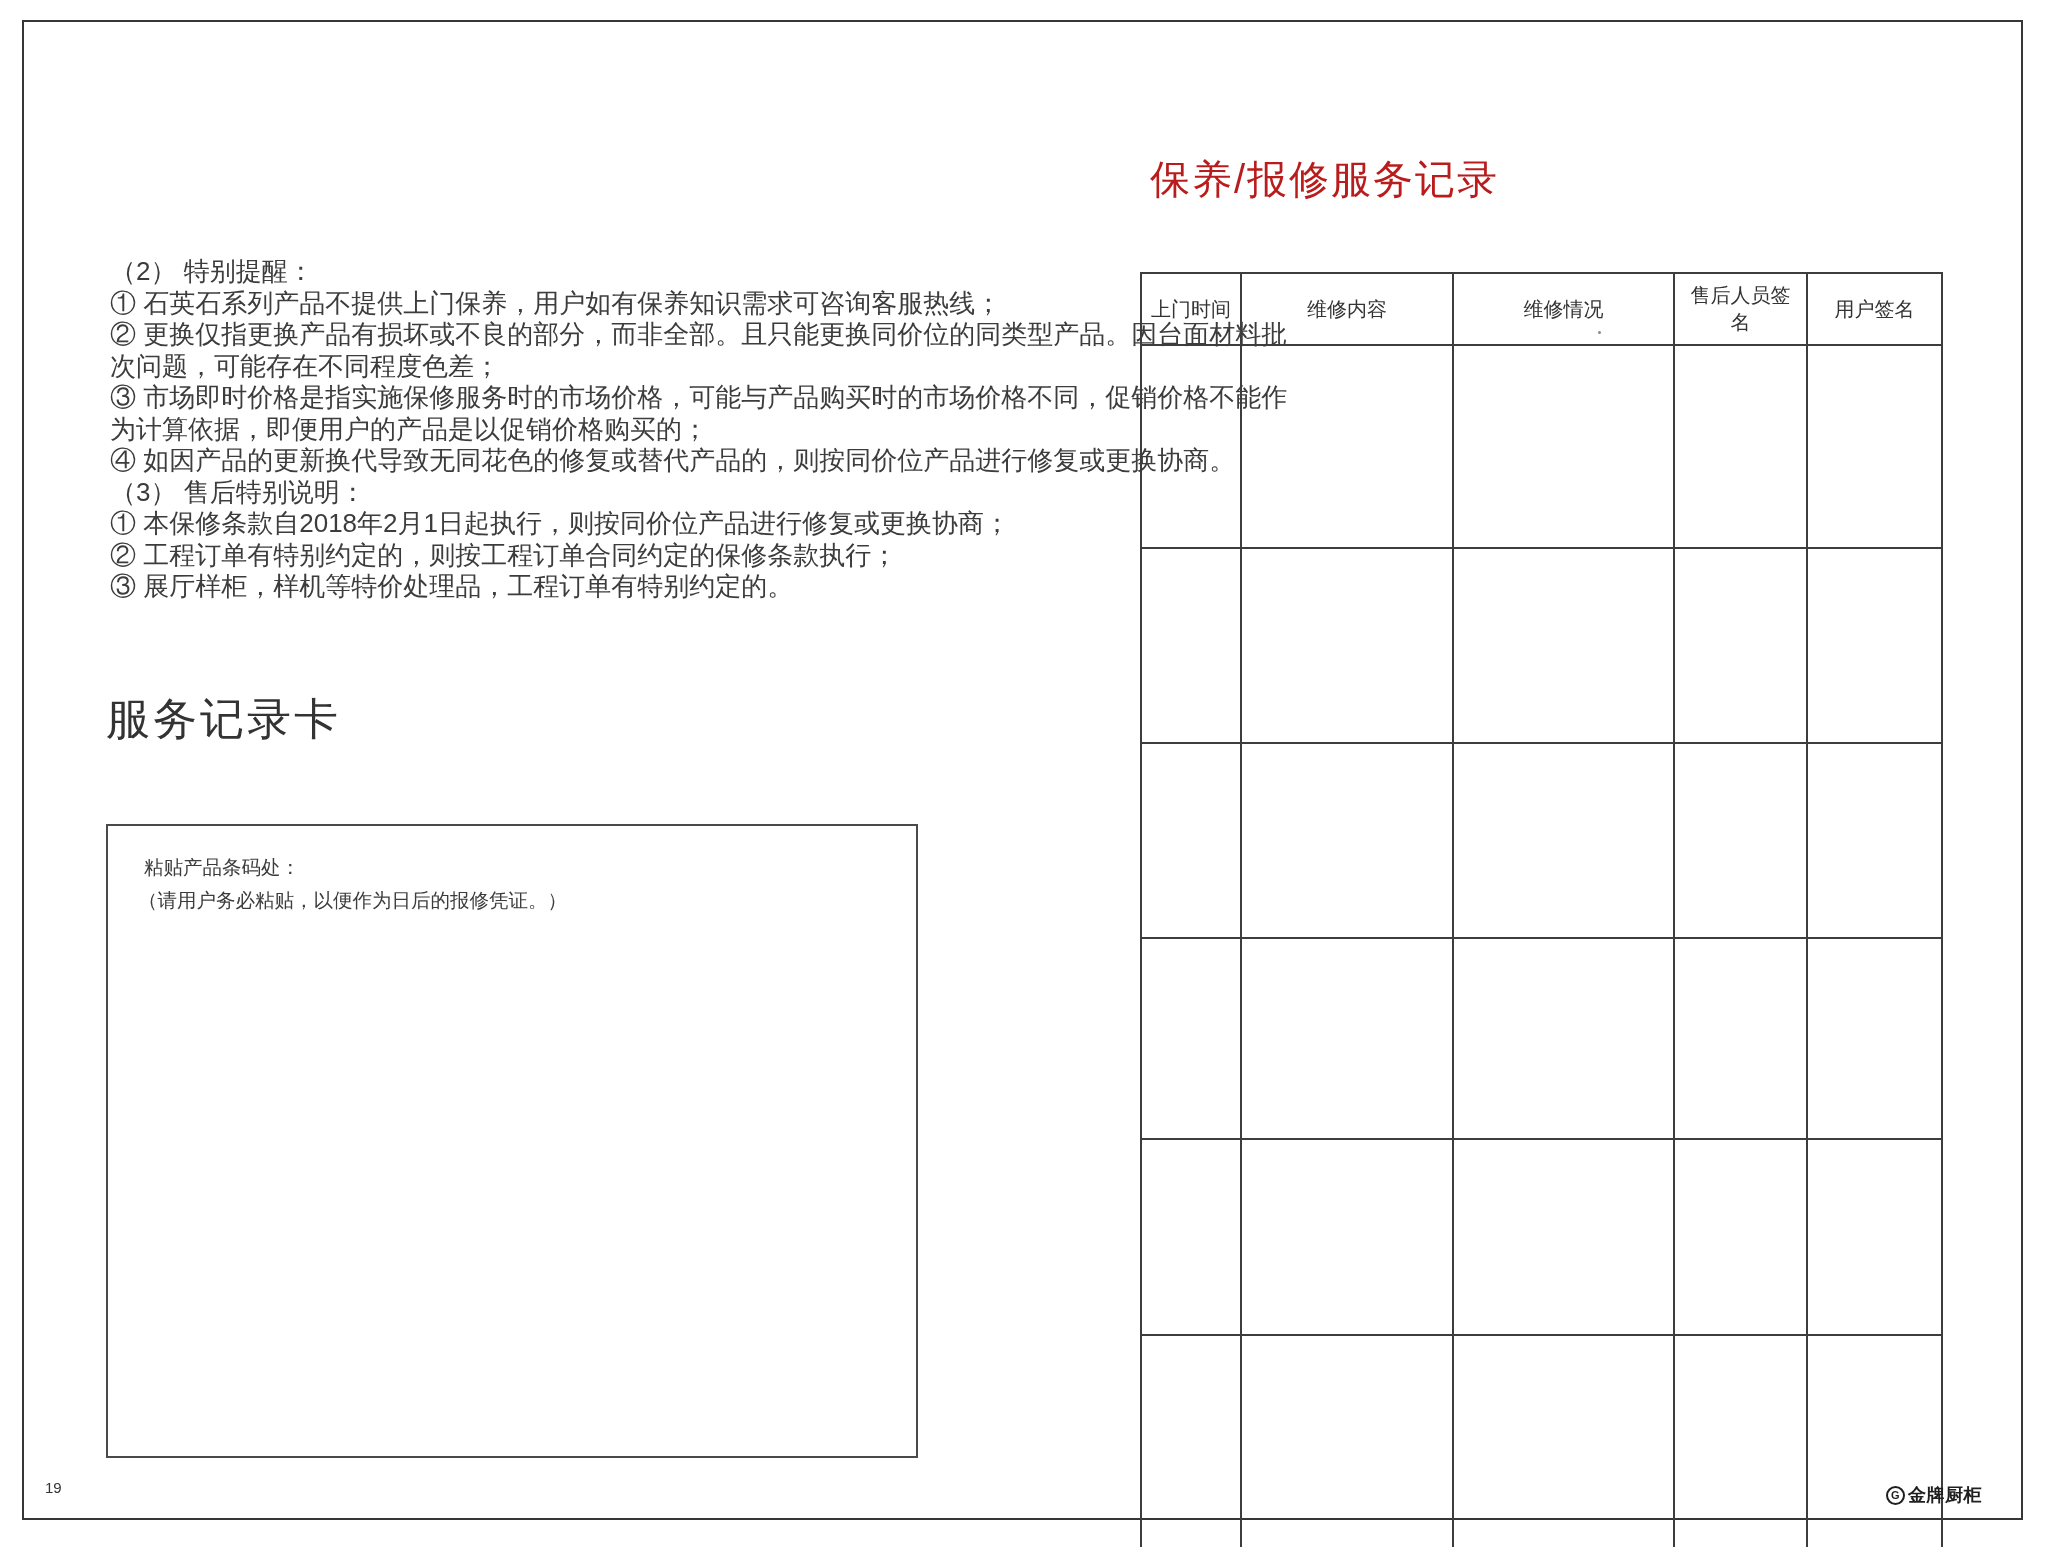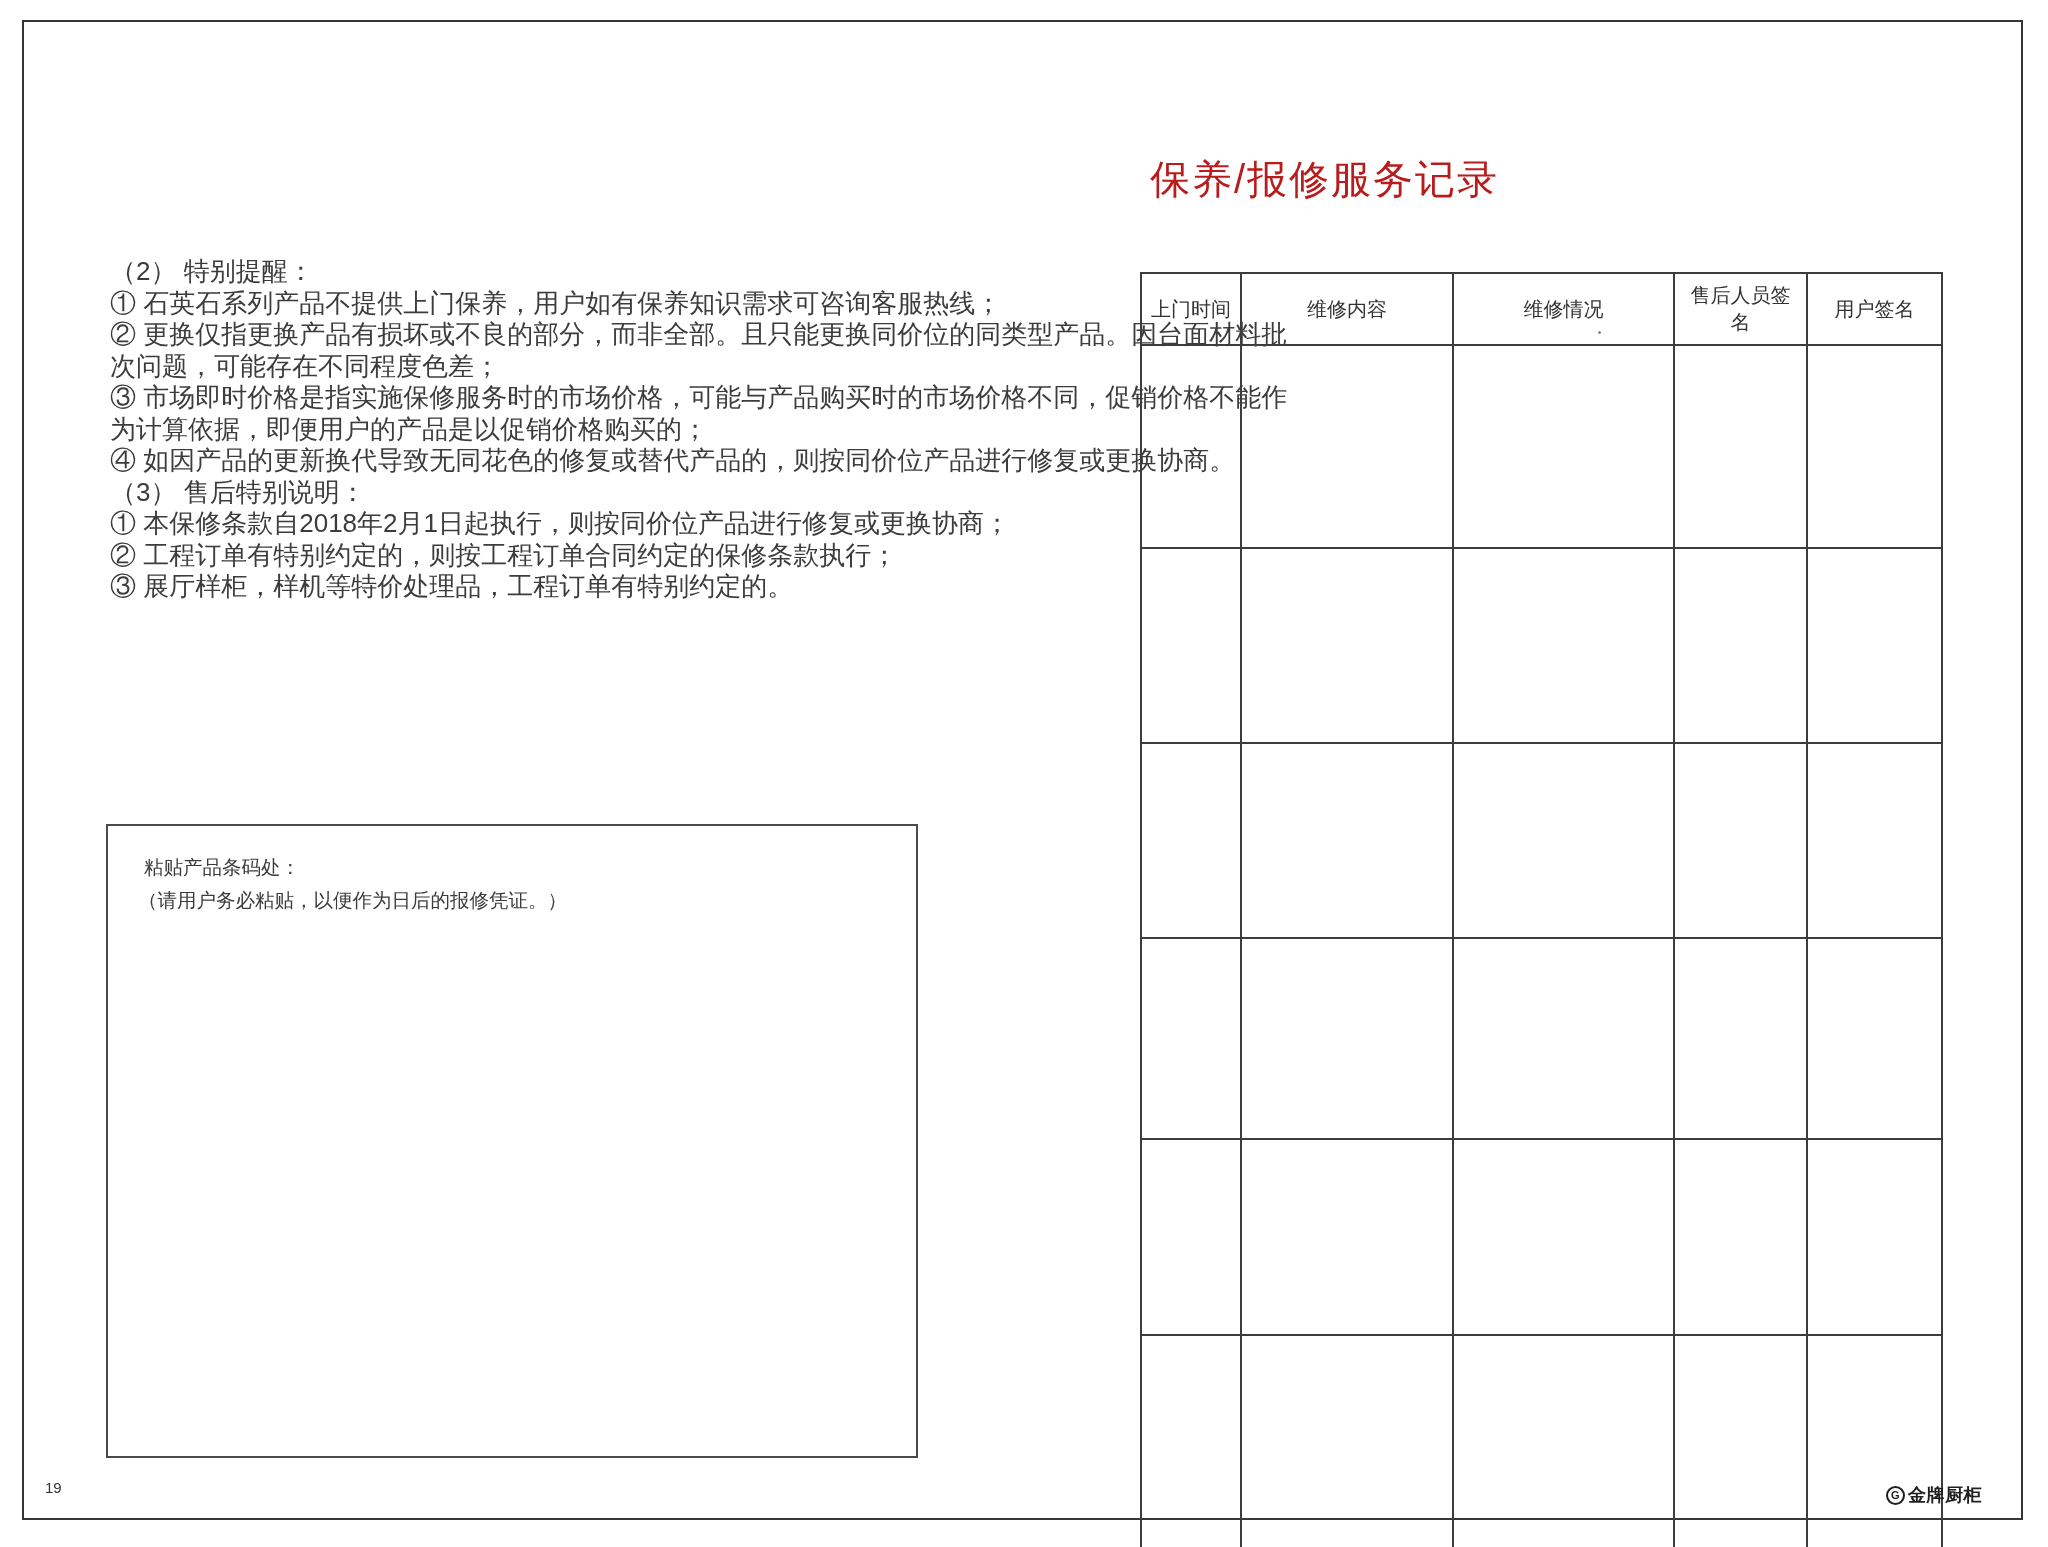--- a/index.html
+++ b/index.html
@@ -142,20 +142,21 @@
       <div>次问题，可能存在不同程度色差；</div>
       <div>③ 市场即时价格是指实施保修服务时的市场价格，可能与产品购买时的市场价格不同，促销价格不能作</div>
       <div>为计算依据，即便用户的产品是以促销价格购买的；</div>
       <div>④ 如因产品的更新换代导致无同花色的修复或替代产品的，则按同价位产品进行修复或更换协商。</div>
       <div>（3） 售后特别说明：</div>
       <div>① 本保修条款自2018年2月1日起执行，则按同价位产品进行修复或更换协商；</div>
       <div>② 工程订单有特别约定的，则按工程订单合同约定的保修条款执行；</div>
       <div>③ 展厅样柜，样机等特价处理品，工程订单有特别约定的。</div>
     </div>
 
+  <div class="service-card-heading">服务记录卡</div>
 
   <div class="barcode-box">
     <div class="barcode-box-title">粘贴产品条码处：</div>
     <div class="barcode-box-note">（请用户务必粘贴，以便作为日后的报修凭证。）</div>
   </div>
 
   <div class="maintenance-title">保养/报修服务记录</div>
 
   <table class="service-table">
     <colgroup>

